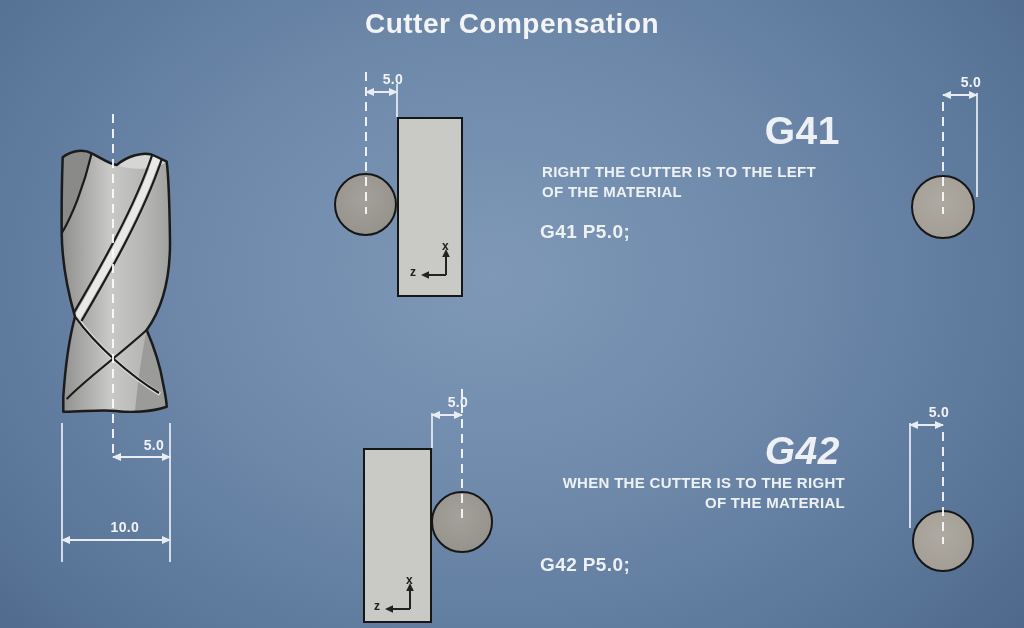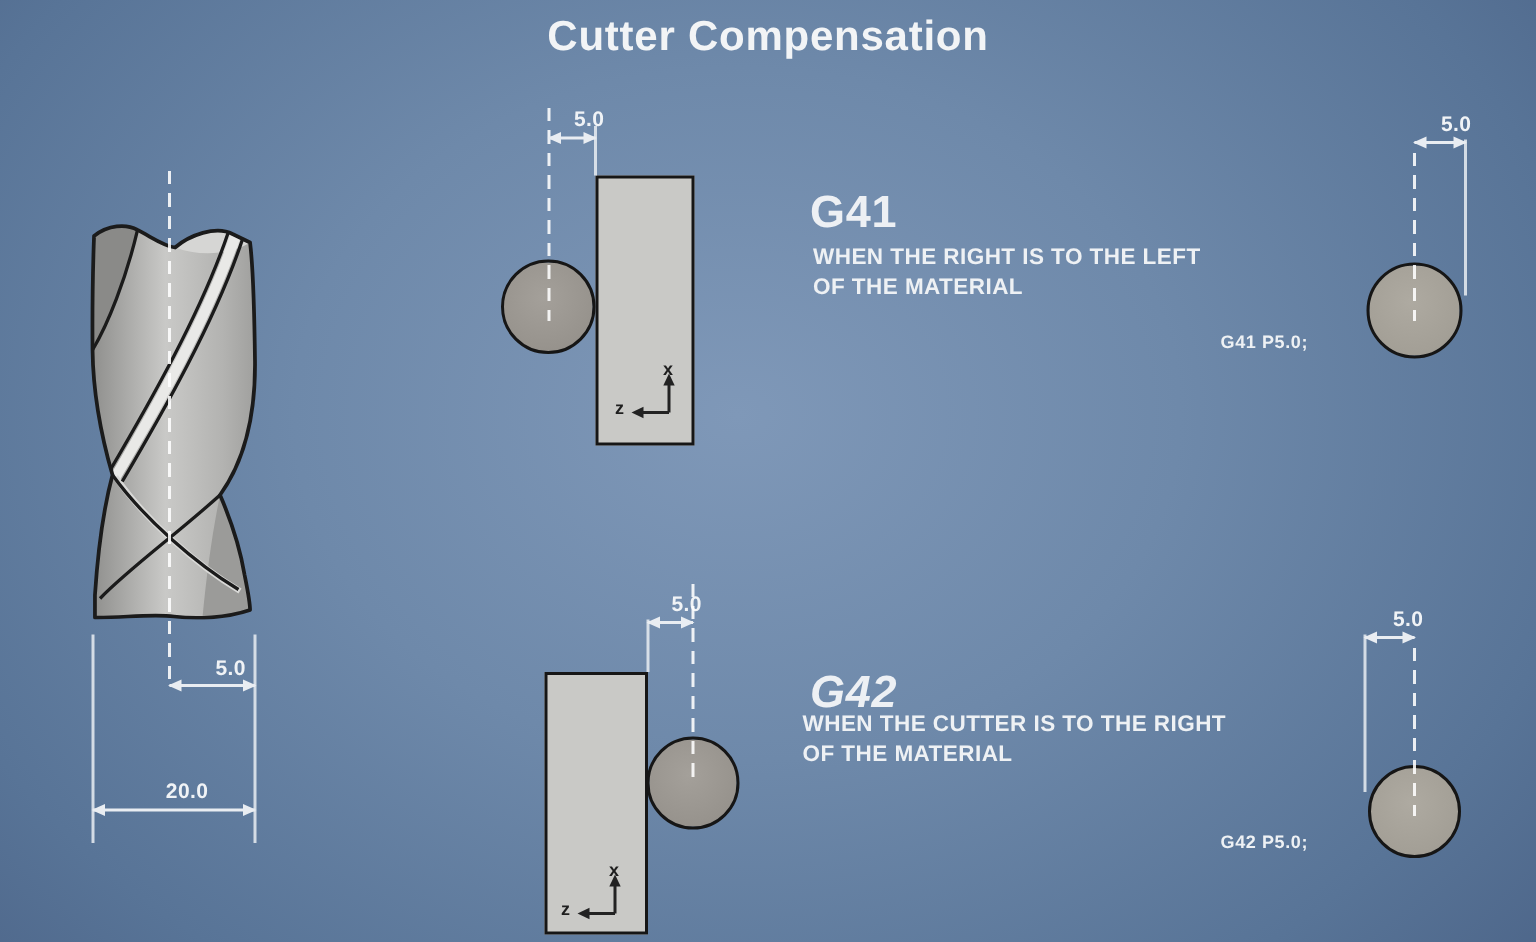--- a/index.html
+++ b/index.html
@@ -8,23 +8,23 @@
     font-family:"Liberation Sans",sans-serif;
     background:radial-gradient(ellipse 90% 115% at 48% 44%,
       #7f98b8 0%, #6e89aa 32%, #587497 62%, #485f83 85%, #42587a 100%);
   }
   .abs{position:absolute;}
   
   .title{
     left:0;top:8px;width:1024px;text-align:center;
     font-size:28px;font-weight:700;letter-spacing:.5px;color:#f2f4f6;
   }
-  .g-heading{font-size:30px;font-weight:700;color:#edf0f4;text-align:left;letter-spacing:.5px;margin-top:16px;}
+  .g-heading{font-size:39px;font-weight:700;color:#edf0f4;text-align:right;letter-spacing:.5px;}
   .g-desc{font-size:15px;font-weight:700;color:#eef1f4;line-height:20px;letter-spacing:.3px;}
-  .g-code{font-size:12px;font-weight:700;color:#eef1f4;text-align:right;letter-spacing:.4px;}
+  .g-code{font-size:19px;font-weight:700;color:#eef1f4;text-align:left;letter-spacing:.4px;}
   .dim-label{font-size:14px;font-weight:700;color:#f0f3f6;text-align:right;letter-spacing:.3px;}
   .axis-label{font-size:12px;font-weight:700;color:#1e1e1e;line-height:12px;}
   
   .material{
     background:#c9c9c6;border:2px solid #161616;box-sizing:border-box;
   }
   .cutter-circle{
     border:2px solid #161616;border-radius:50%;box-sizing:border-box;
   }
   .circle-mid{background:radial-gradient(circle at 45% 40%, #a4a09a 0%, #97938d 70%, #8d8983 100%);}
@@ -86,21 +86,21 @@
         <path d="M 90.7 189 C 62 215, 30 238, 10.7 258" fill="none" stroke="#1b1b1b" stroke-width="2.2"></path>
       </g>
       <path d="M 6.7 16.3 C 16 9, 28 8, 35.7 12.3 C 45 17, 53 23, 60.7 24 C 70 16, 88 9, 99 15 L 110.7 20.7 C 112.5 35, 113.5 60, 114 100 C 114.3 135, 108 165, 90.7 189 C 98 206, 104 224, 107 242 C 109 252, 110.7 260, 110.7 265.7 C 95 271, 75 272, 60 270 C 45 268, 25 271, 7.3 270.7 L 7.3 255.7 C 9 230, 13 198, 19 175.7 C 11 148, 6 118, 5.7 92.3 C 5.5 65, 6 35, 6.7 16.3 Z" fill="none" stroke="#1b1b1b" stroke-width="2.5" stroke-linejoin="round"></path>
     </svg>
     <div class="abs cline" style="left:112px;top:114px;height:344px;"></div>
     <div class="abs ext" style="left:61px;top:423px;height:139px;"></div>
     <div class="abs ext" style="left:169px;top:423px;height:139px;"></div>
     <div class="abs dim" style="left:113px;top:456px;width:57px;"></div>
     <div class="abs dim-label" style="left:120px;top:437px;width:44px;">5.0</div>
     <div class="abs dim" style="left:62px;top:539px;width:108px;"></div>
-    <div class="abs dim-label" style="left:94px;top:519px;width:45px;">20.0</div>
+    <div class="abs dim-label" style="left:94px;top:519px;width:45px;">10.0</div>
   </div>
 
   <div>
     <div class="abs material" style="left:397px;top:117px;width:66px;height:180px;"></div>
     <div class="abs cutter-circle circle-mid" style="left:334px;top:173px;width:63px;height:63px;"></div>
     <div class="abs cline" style="left:365px;top:72px;height:142px;"></div>
     <div class="abs ext" style="left:396px;top:84px;height:33px;"></div>
     <div class="abs dim" style="left:366px;top:91px;width:31px;"></div>
     <div class="abs dim-label" style="left:359px;top:71px;width:44px;">5.0</div>
     <svg class="abs" style="left:410px;top:235px;" width="46" height="50" viewBox="0 0 46 50">
@@ -109,21 +109,21 @@
       <path d="M36 40 L18 40" stroke="#222" stroke-width="2"></path>
       <polygon points="11,40 19,36.2 19,43.8" fill="#222"></polygon>
     </svg>
     <div class="abs axis-label" style="left:442px;top:240px;">x</div>
     <div class="abs axis-label" style="left:410px;top:266px;">z</div>
   </div>
 
   <div>
     <div class="abs g-heading" style="left:540px;top:109px;width:300px;">G41</div>
     <div class="abs g-desc" style="left:542px;top:162px;width:310px;text-align:left;">
-      <div>WHEN THE RIGHT IS TO THE LEFT</div>
+      <div>RIGHT THE CUTTER IS TO THE LEFT</div>
       <div>OF THE MATERIAL</div>
     </div>
     <div class="abs g-code" style="left:540px;top:221px;width:332px;">G41 P5.0;</div>
   </div>
 
   <div>
     <div class="abs cutter-circle circle-right" style="left:911px;top:175px;width:64px;height:64px;"></div>
     <div class="abs cline" style="left:942px;top:102px;height:112px;"></div>
     <div class="abs ext" style="left:976px;top:93px;height:104px;"></div>
     <div class="abs dim" style="left:943px;top:94px;width:34px;"></div>
@@ -142,21 +142,21 @@
       <polygon points="36,14 32.2,22 39.8,22" fill="#222"></polygon>
       <path d="M36 40 L18 40" stroke="#222" stroke-width="2"></path>
       <polygon points="11,40 19,36.2 19,43.8" fill="#222"></polygon>
     </svg>
     <div class="abs axis-label" style="left:406px;top:574px;">x</div>
     <div class="abs axis-label" style="left:374px;top:600px;">z</div>
   </div>
 
   <div>
     <div class="abs g-heading" style="left:540px;top:429px;width:300px;font-style:italic;">G42</div>
-    <div class="abs g-desc" style="left:535px;top:473px;width:310px;text-align:left;">
+    <div class="abs g-desc" style="left:535px;top:473px;width:310px;text-align:right;">
       <div>WHEN THE CUTTER IS TO THE RIGHT</div>
       <div>OF THE MATERIAL</div>
     </div>
     <div class="abs g-code" style="left:540px;top:554px;width:332px;">G42 P5.0;</div>
   </div>
 
   <div>
     <div class="abs cutter-circle circle-right" style="left:912px;top:510px;width:62px;height:62px;"></div>
     <div class="abs cline" style="left:942px;top:432px;height:112px;"></div>
     <div class="abs ext" style="left:909px;top:423px;height:105px;"></div>

